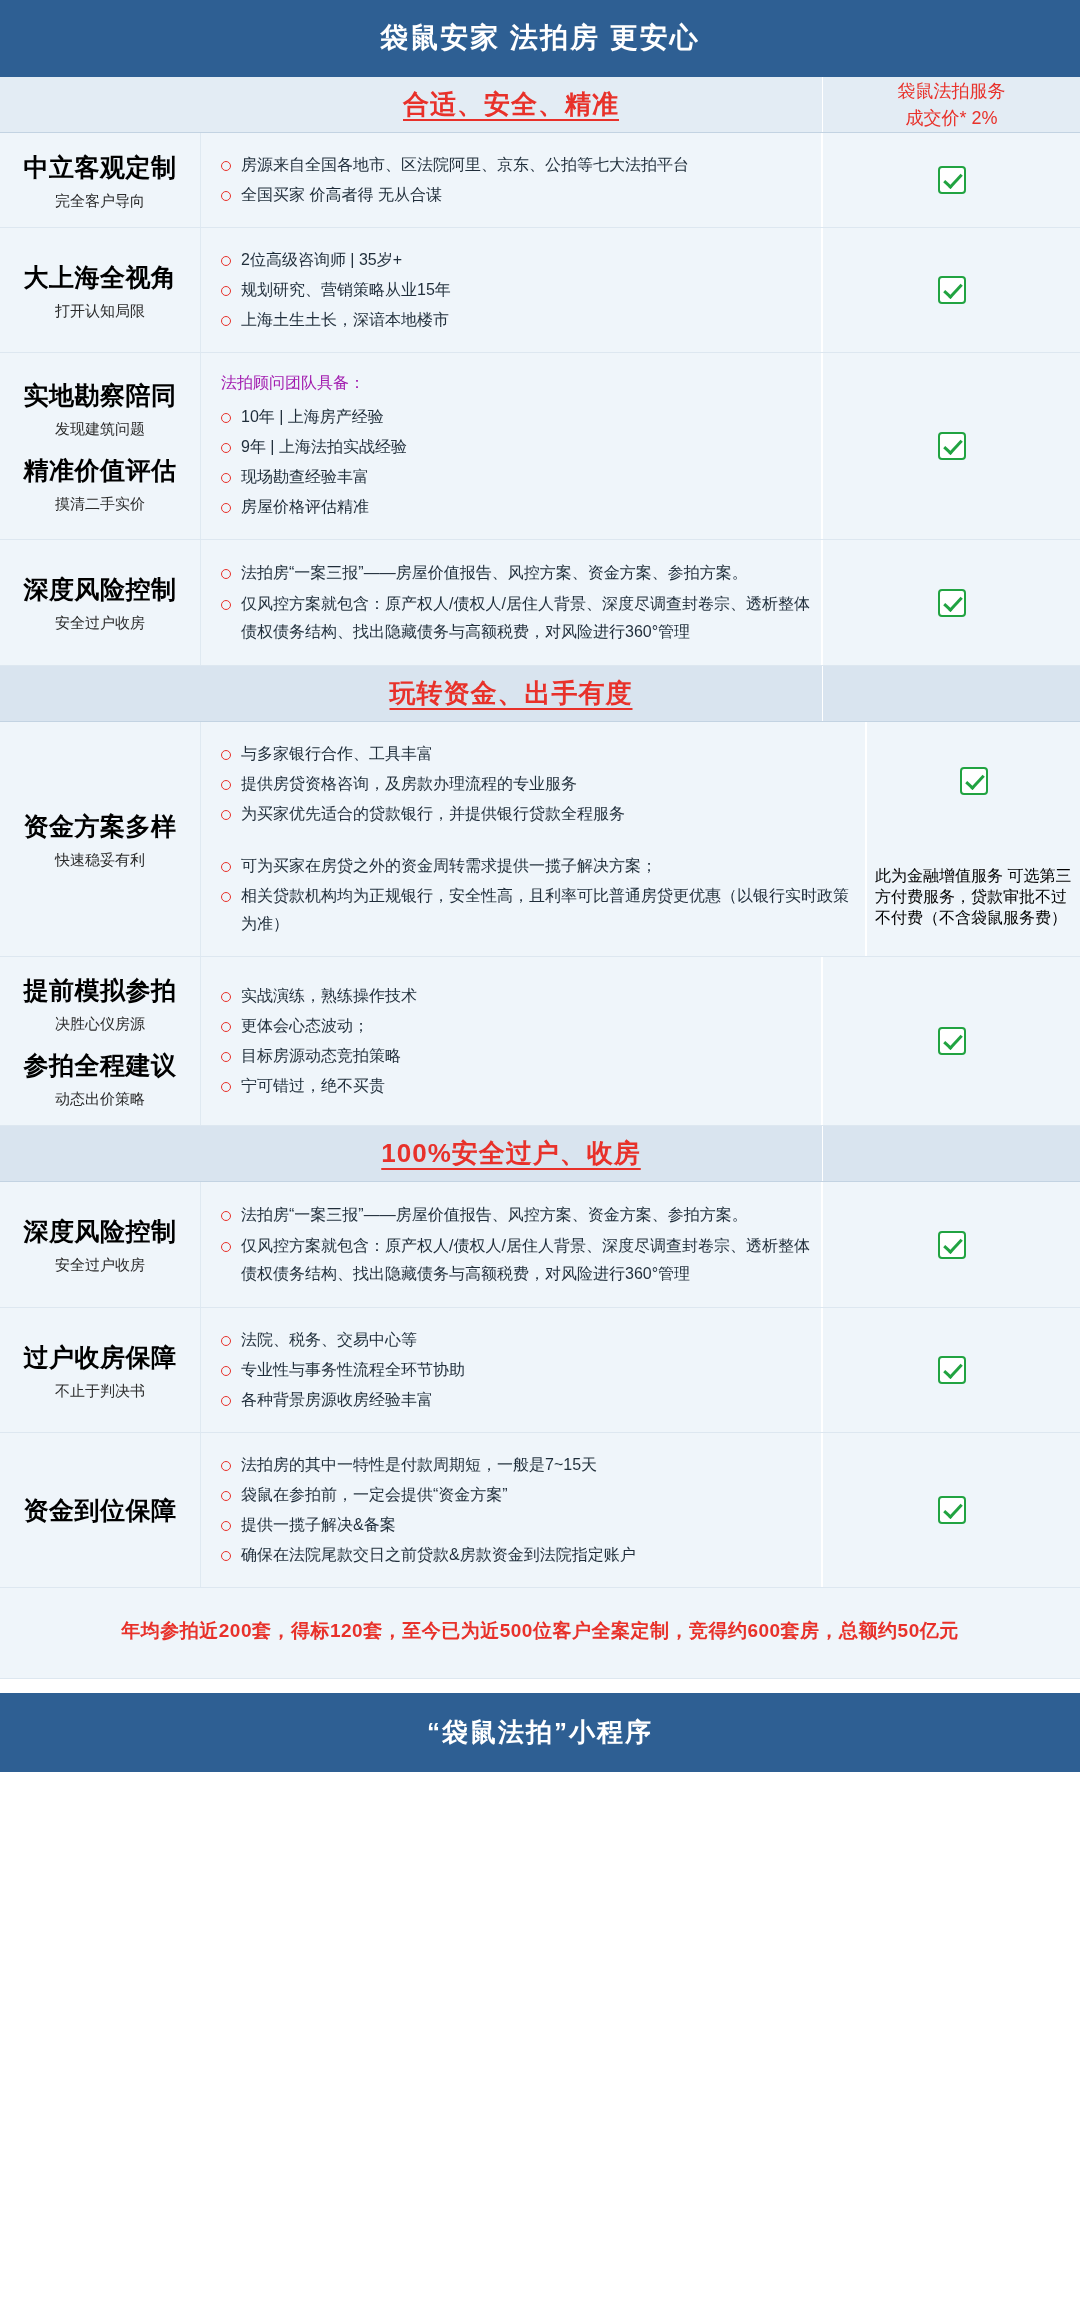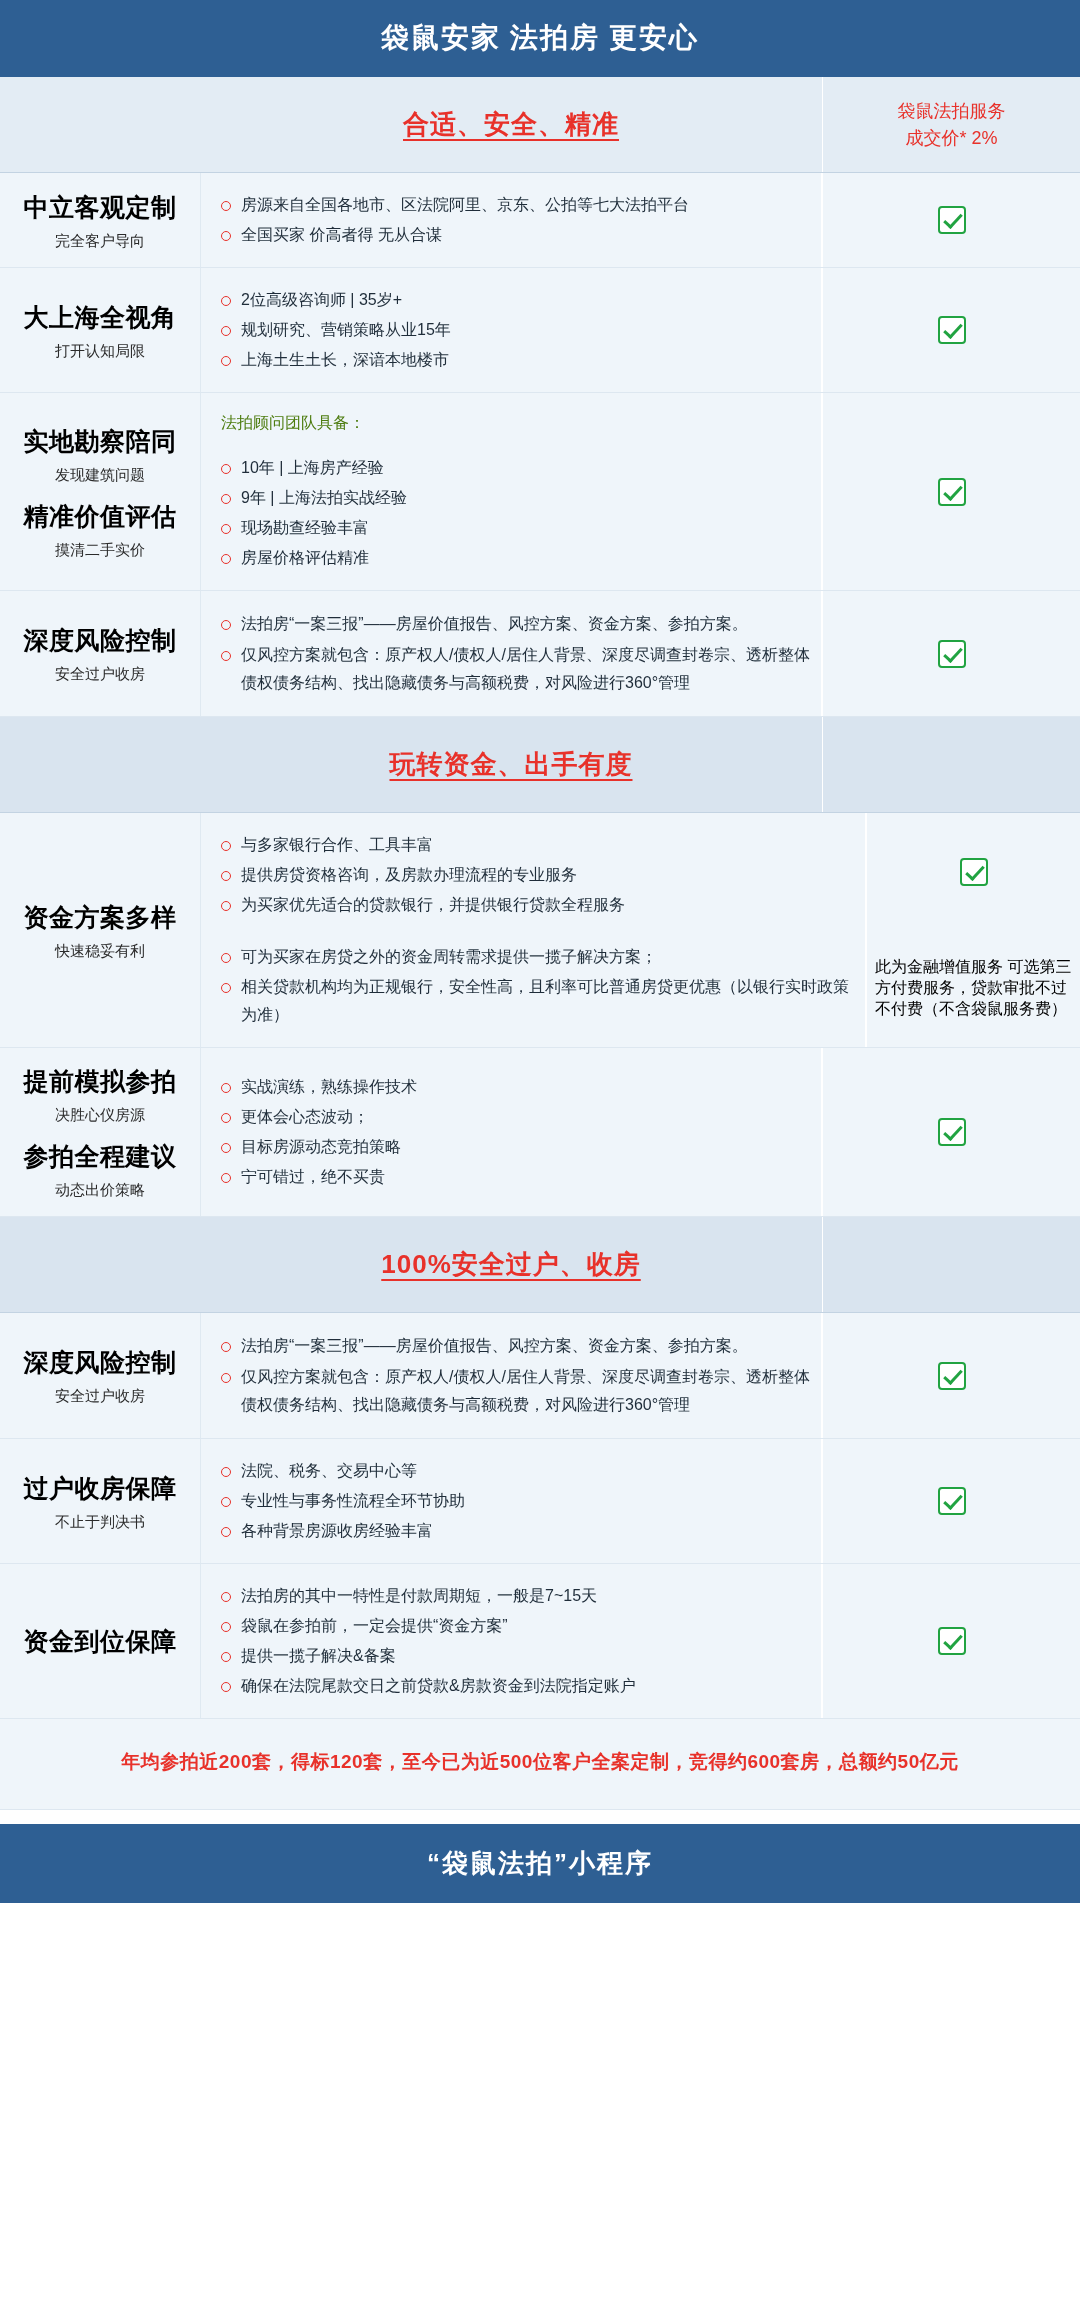--- a/index.html
+++ b/index.html
@@ -16,39 +16,38 @@
     position: relative;
   }
   .header-bar {
     background: #2e5f93;
     color: #ffffff;
     text-align: center;
     font-size: 28px;
     font-weight: bold;
     letter-spacing: 2px;
     padding: 19px 0 20px 0;
-    font-family: Liberation Serif, serif;
   }
   .section-head {
     background: #d9e4ef;
     display: flex;
     align-items: stretch;
     border-bottom: 1px solid #c3d3e2;
   }
   .section-head .left-pad {
     width: 200px;
     border-right: 1px solid transparent;
   }
   .section-head .title {
     flex: 1;
     text-align: center;
     display: flex;
     align-items: center;
     justify-content: center;
-    padding: 30px 0;
+    padding: 10px 0;
   }
   .section-head .title span {
     color: #e8312a;
     font-size: 26px;
     font-weight: bold;
     text-decoration: underline;
     text-underline-offset: 6px;
     letter-spacing: 1px;
   }
   .section-head .right {
@@ -101,21 +100,21 @@
   .cell-body {
     flex: 1;
     padding: 16px 8px 16px 18px;
     display: flex;
     flex-direction: column;
     justify-content: center;
     border-left: 1px solid #dfe9f1;
     border-right: 1px solid #ffffff;
   }
   .lead {
-    color: #4d7c0f; font-size: 16px; margin: 0 0 15px 2px; line-height: 1.75;
+    color: #a21caf; font-size: 16px; margin: 0 0 4px 2px; line-height: 1.75;
   }
   ul.bullets {
     list-style: none;
     margin: 0; padding: 0;
   }
   ul.bullets li {
     position: relative;
     padding-left: 22px;
     font-size: 16px;
     line-height: 1.75;

